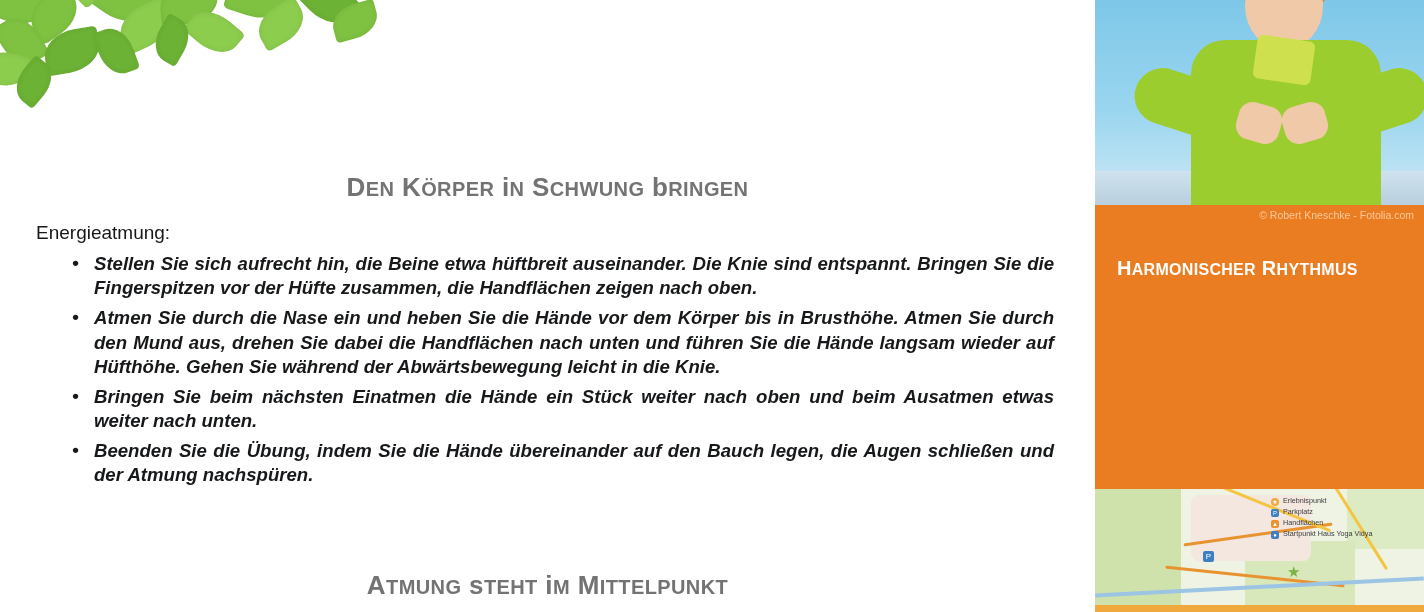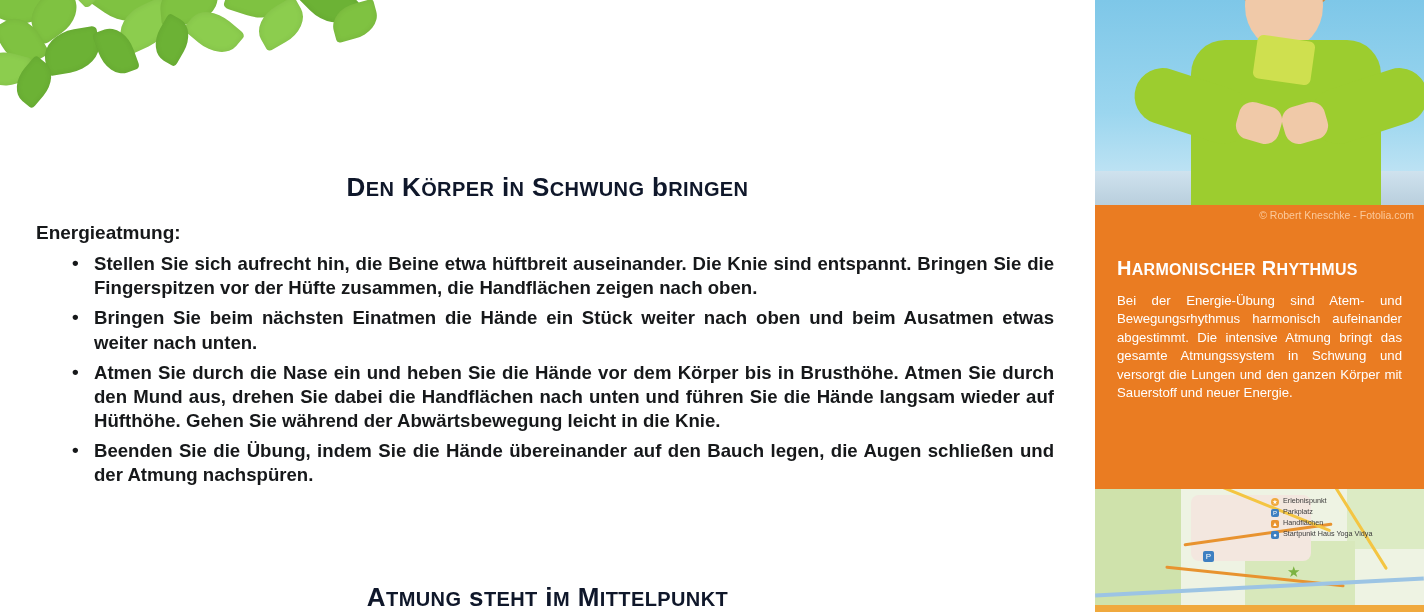--- a/index.html
+++ b/index.html
@@ -48,39 +48,39 @@
     text-align: center;
     font-size: 74px;
     line-height: 1;
     color: #f08a3c;
     font-weight: normal;
     letter-spacing: -0.5px;
   }
 
   .section-heading {
     text-align: center;
-    color: #0f172a;
+    color: #737373;
     font-weight: bold;
     font-size: 26px;
     letter-spacing: 0.4px;
   }
   .section-heading .sc { font-size: 20px; }
 
   #heading-1 {
     position: absolute;
     left: 0; right: 0;
     top: 172px;
   }
 
   .lead-label {
     position: absolute;
     left: 36px;
     top: 222px;
     font-size: 19px;
-    font-weight: bold;
+    font-weight: normal;
     color: #16181a;
   }
 
   ul.steps {
     position: absolute;
     left: 64px;
     top: 252px;
     width: 990px;
     margin: 0;
     padding: 0;
@@ -89,35 +89,35 @@
   ul.steps li {
     position: relative;
     padding-left: 30px;
     margin-bottom: 6px;
     font-size: 18.6px;
     line-height: 1.30;
     color: #16181a;
     font-weight: bold;
     text-align: justify;
     text-justify: inter-word;
+    font-style: italic;
   }
   ul.steps li::before {
     content: "\2022";
     position: absolute;
     left: 8px;
     top: -1px;
     font-size: 19px;
     color: #16181a;
   }
 
   #heading-2 {
     position: absolute;
     left: 0; right: 0;
     top: 570px;
-    margin-top: 12px;
   }
 
   
   .sidebar {
     position: absolute;
     right: 0;
     top: 0;
     width: 329px;
     height: 556px;
   }
@@ -355,22 +355,22 @@
 
 <div class="page">
 
 
   <div class="section-heading" id="heading-1"><span>D</span><span class="sc">EN</span> <span>K</span><span class="sc">ÖRPER</span> <span>i</span><span class="sc">N</span> <span>S</span><span class="sc">CHWUNG</span> <span>b</span><span class="sc">RINGEN</span></div>
 
   <div class="lead-label">Energieatmung:</div>
 
   <ul class="steps">
     <li>Stellen Sie sich aufrecht hin, die Beine etwa hüftbreit auseinander. Die Knie sind entspannt. Bringen Sie die Fingerspitzen vor der Hüfte zusammen, die Handflächen zeigen nach oben.</li>
+    <li>Atmen Sie durch die Nase ein und heben Sie die Hände vor dem Körper bis in Brusthöhe. Atmen Sie durch den Mund aus, drehen Sie dabei die Handflächen nach unten und führen Sie die Hände langsam wieder auf Hüfthöhe. Gehen Sie während der Abwärtsbewegung leicht in die Knie.</li>
     <li>Bringen Sie beim nächsten Einatmen die Hände ein Stück weiter nach oben und beim Ausatmen etwas weiter nach unten.</li>
-    <li>Atmen Sie durch die Nase ein und heben Sie die Hände vor dem Körper bis in Brusthöhe. Atmen Sie durch den Mund aus, drehen Sie dabei die Handflächen nach unten und führen Sie die Hände langsam wieder auf Hüfthöhe. Gehen Sie während der Abwärtsbewegung leicht in die Knie.</li>
     <li>Beenden Sie die Übung, indem Sie die Hände übereinander auf den Bauch legen, die Augen schließen und der Atmung nachspüren.</li>
   </ul>
 
   <div class="section-heading" id="heading-2"><span>A</span><span class="sc">TMUNG</span> <span>s</span><span class="sc">TEHT</span> <span>i</span><span class="sc">M</span> <span>M</span><span class="sc">ITTELPUNKT</span></div>
 
 </div>
 
 <div class="sidebar">
 
   <div class="photo">
@@ -384,21 +384,20 @@
     <div class="hand-l"></div>
     <div class="hand-r"></div>
   </div>
 
   <div class="credit-bar">
     <span>© Robert Kneschke - Fotolia.com</span>
   </div>
 
   <div class="orange-panel">
     <div class="panel-title"><span>H</span><span class="sc">ARMONISCHER</span> <span>R</span><span class="sc">HYTHMUS</span></div>
-    <div class="panel-body">Bei der Energie-Übung sind Atem- und Bewegungsrhythmus harmonisch aufeinander abgestimmt. Die intensive Atmung bringt das gesamte Atmungssystem in Schwung und versorgt die Lungen und den ganzen Körper mit Sauerstoff und neuer Energie.</div>
   </div>
 
   <div class="map">
     <div class="green-a"></div>
     <div class="green-c"></div>
     <div class="green-b"></div>
     <div class="urban"></div>
     <div class="road r1"></div>
     <div class="road r2 yellow"></div>
     <div class="road r3"></div>

